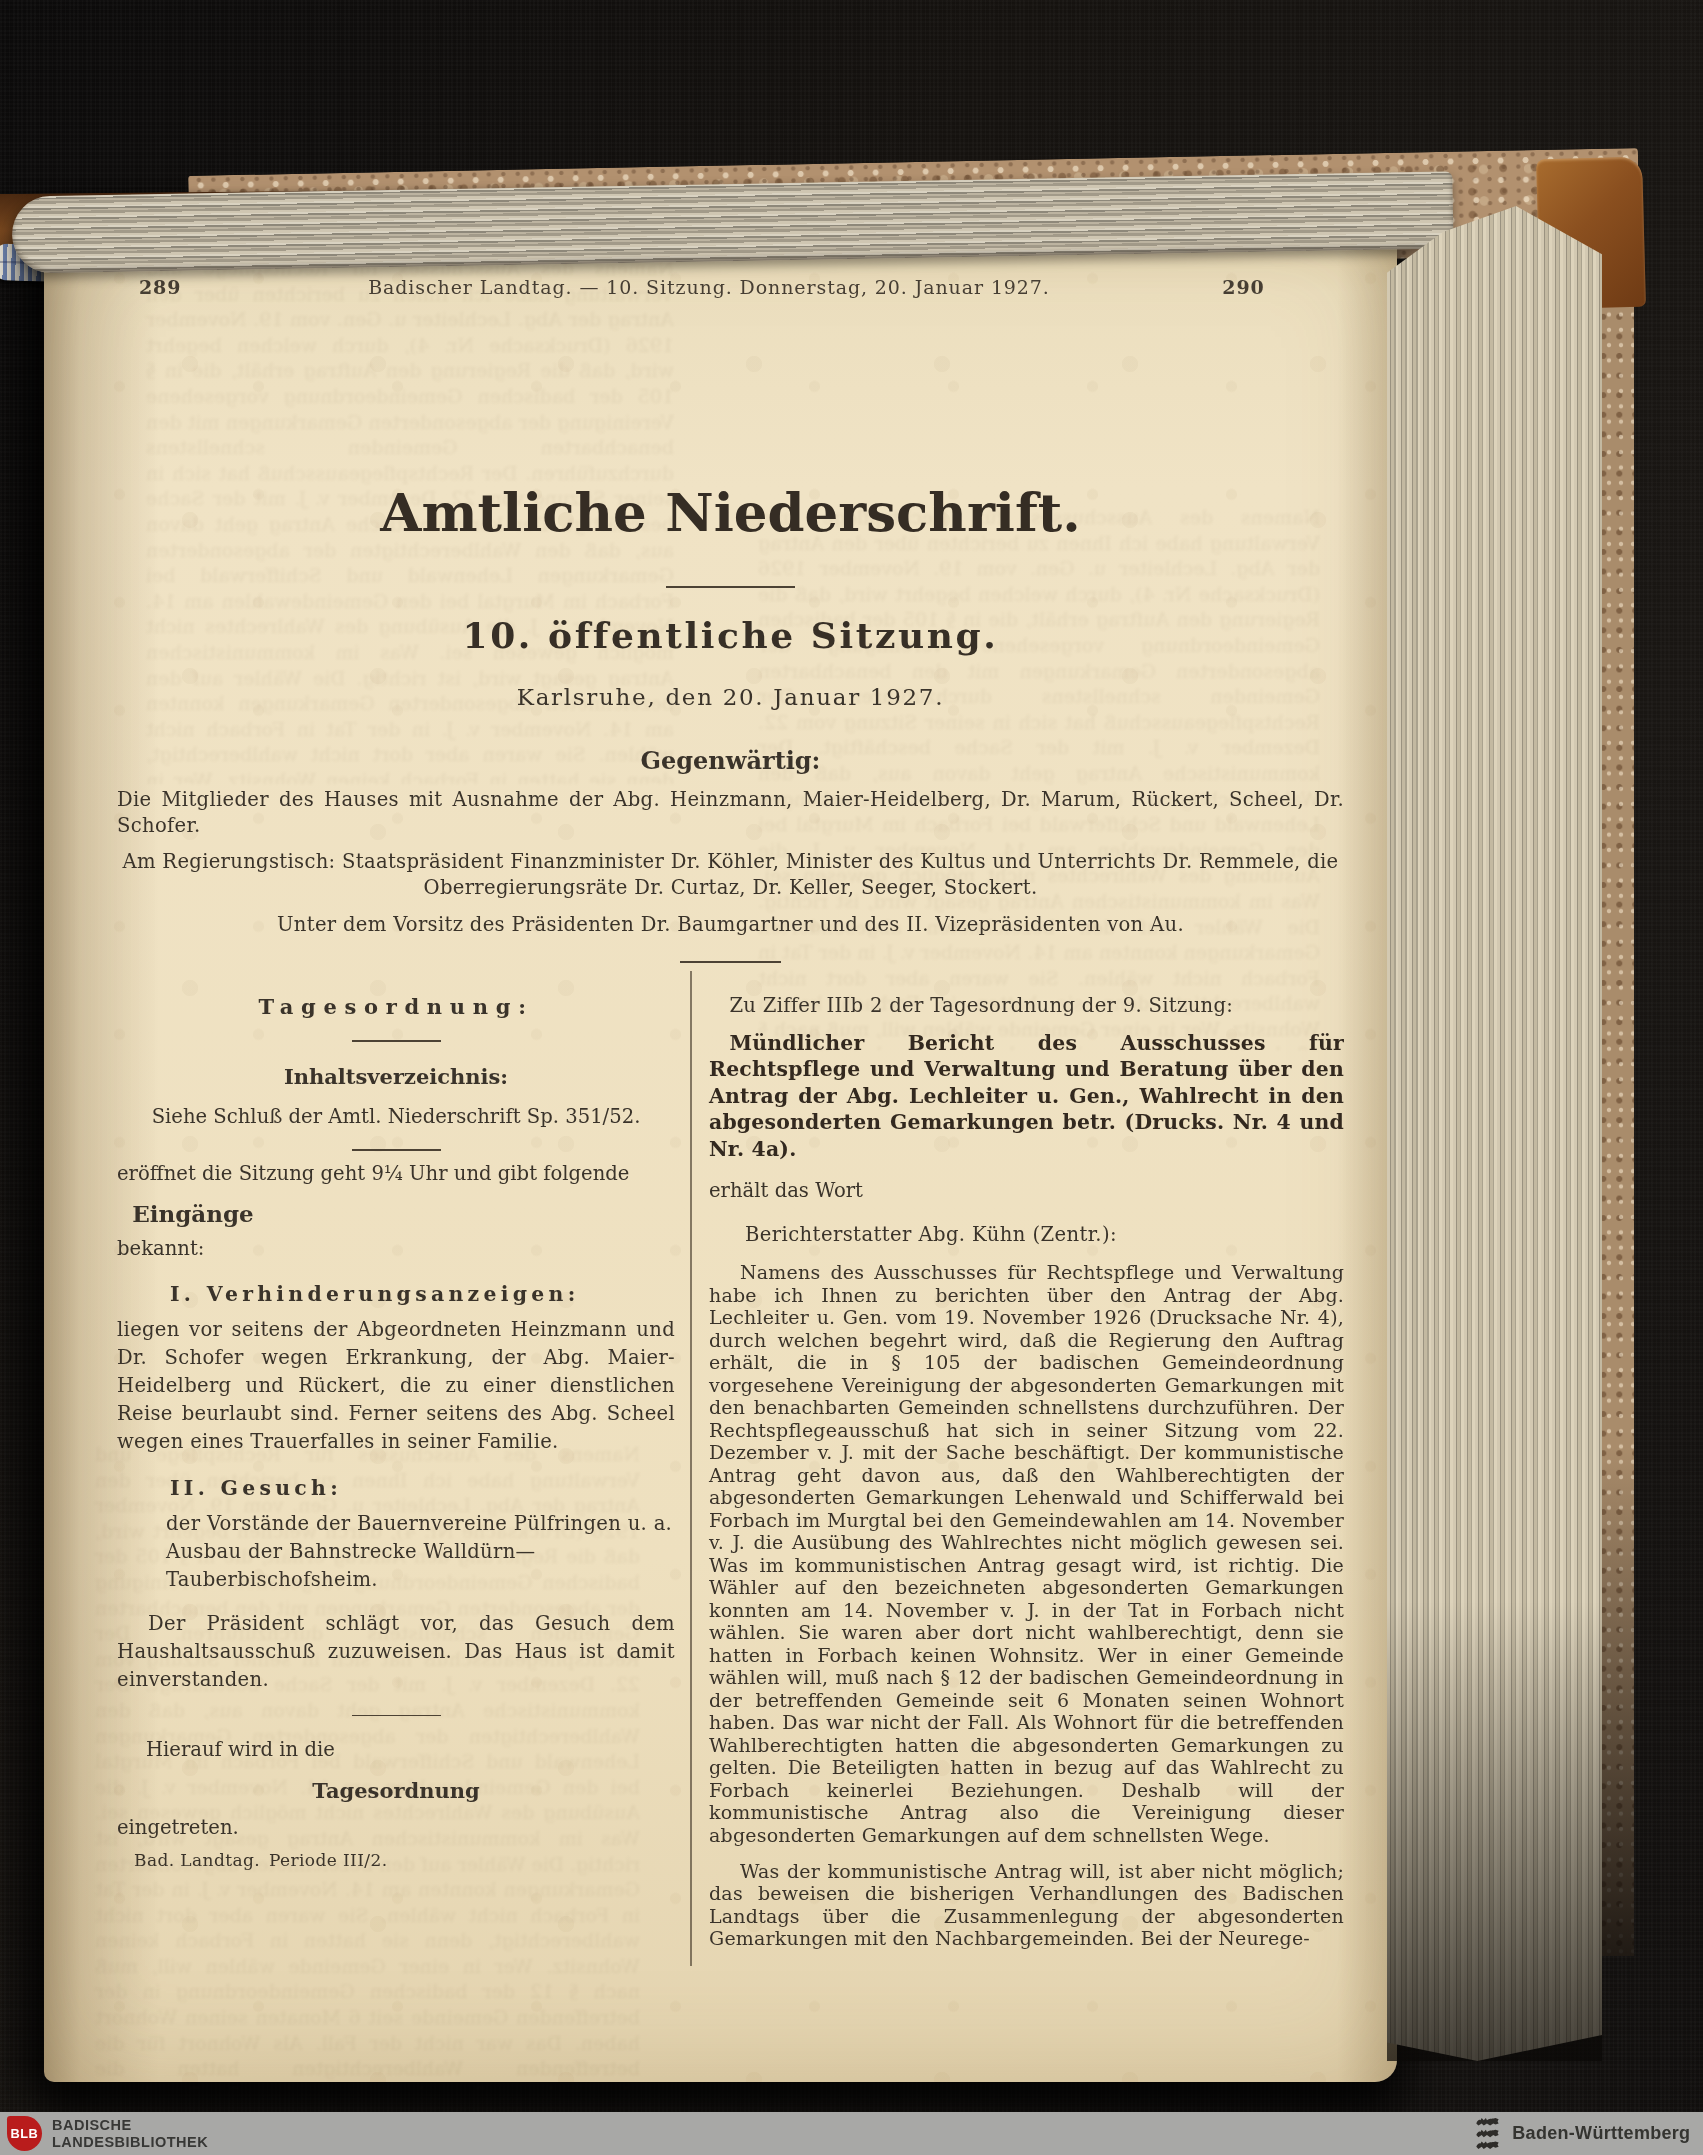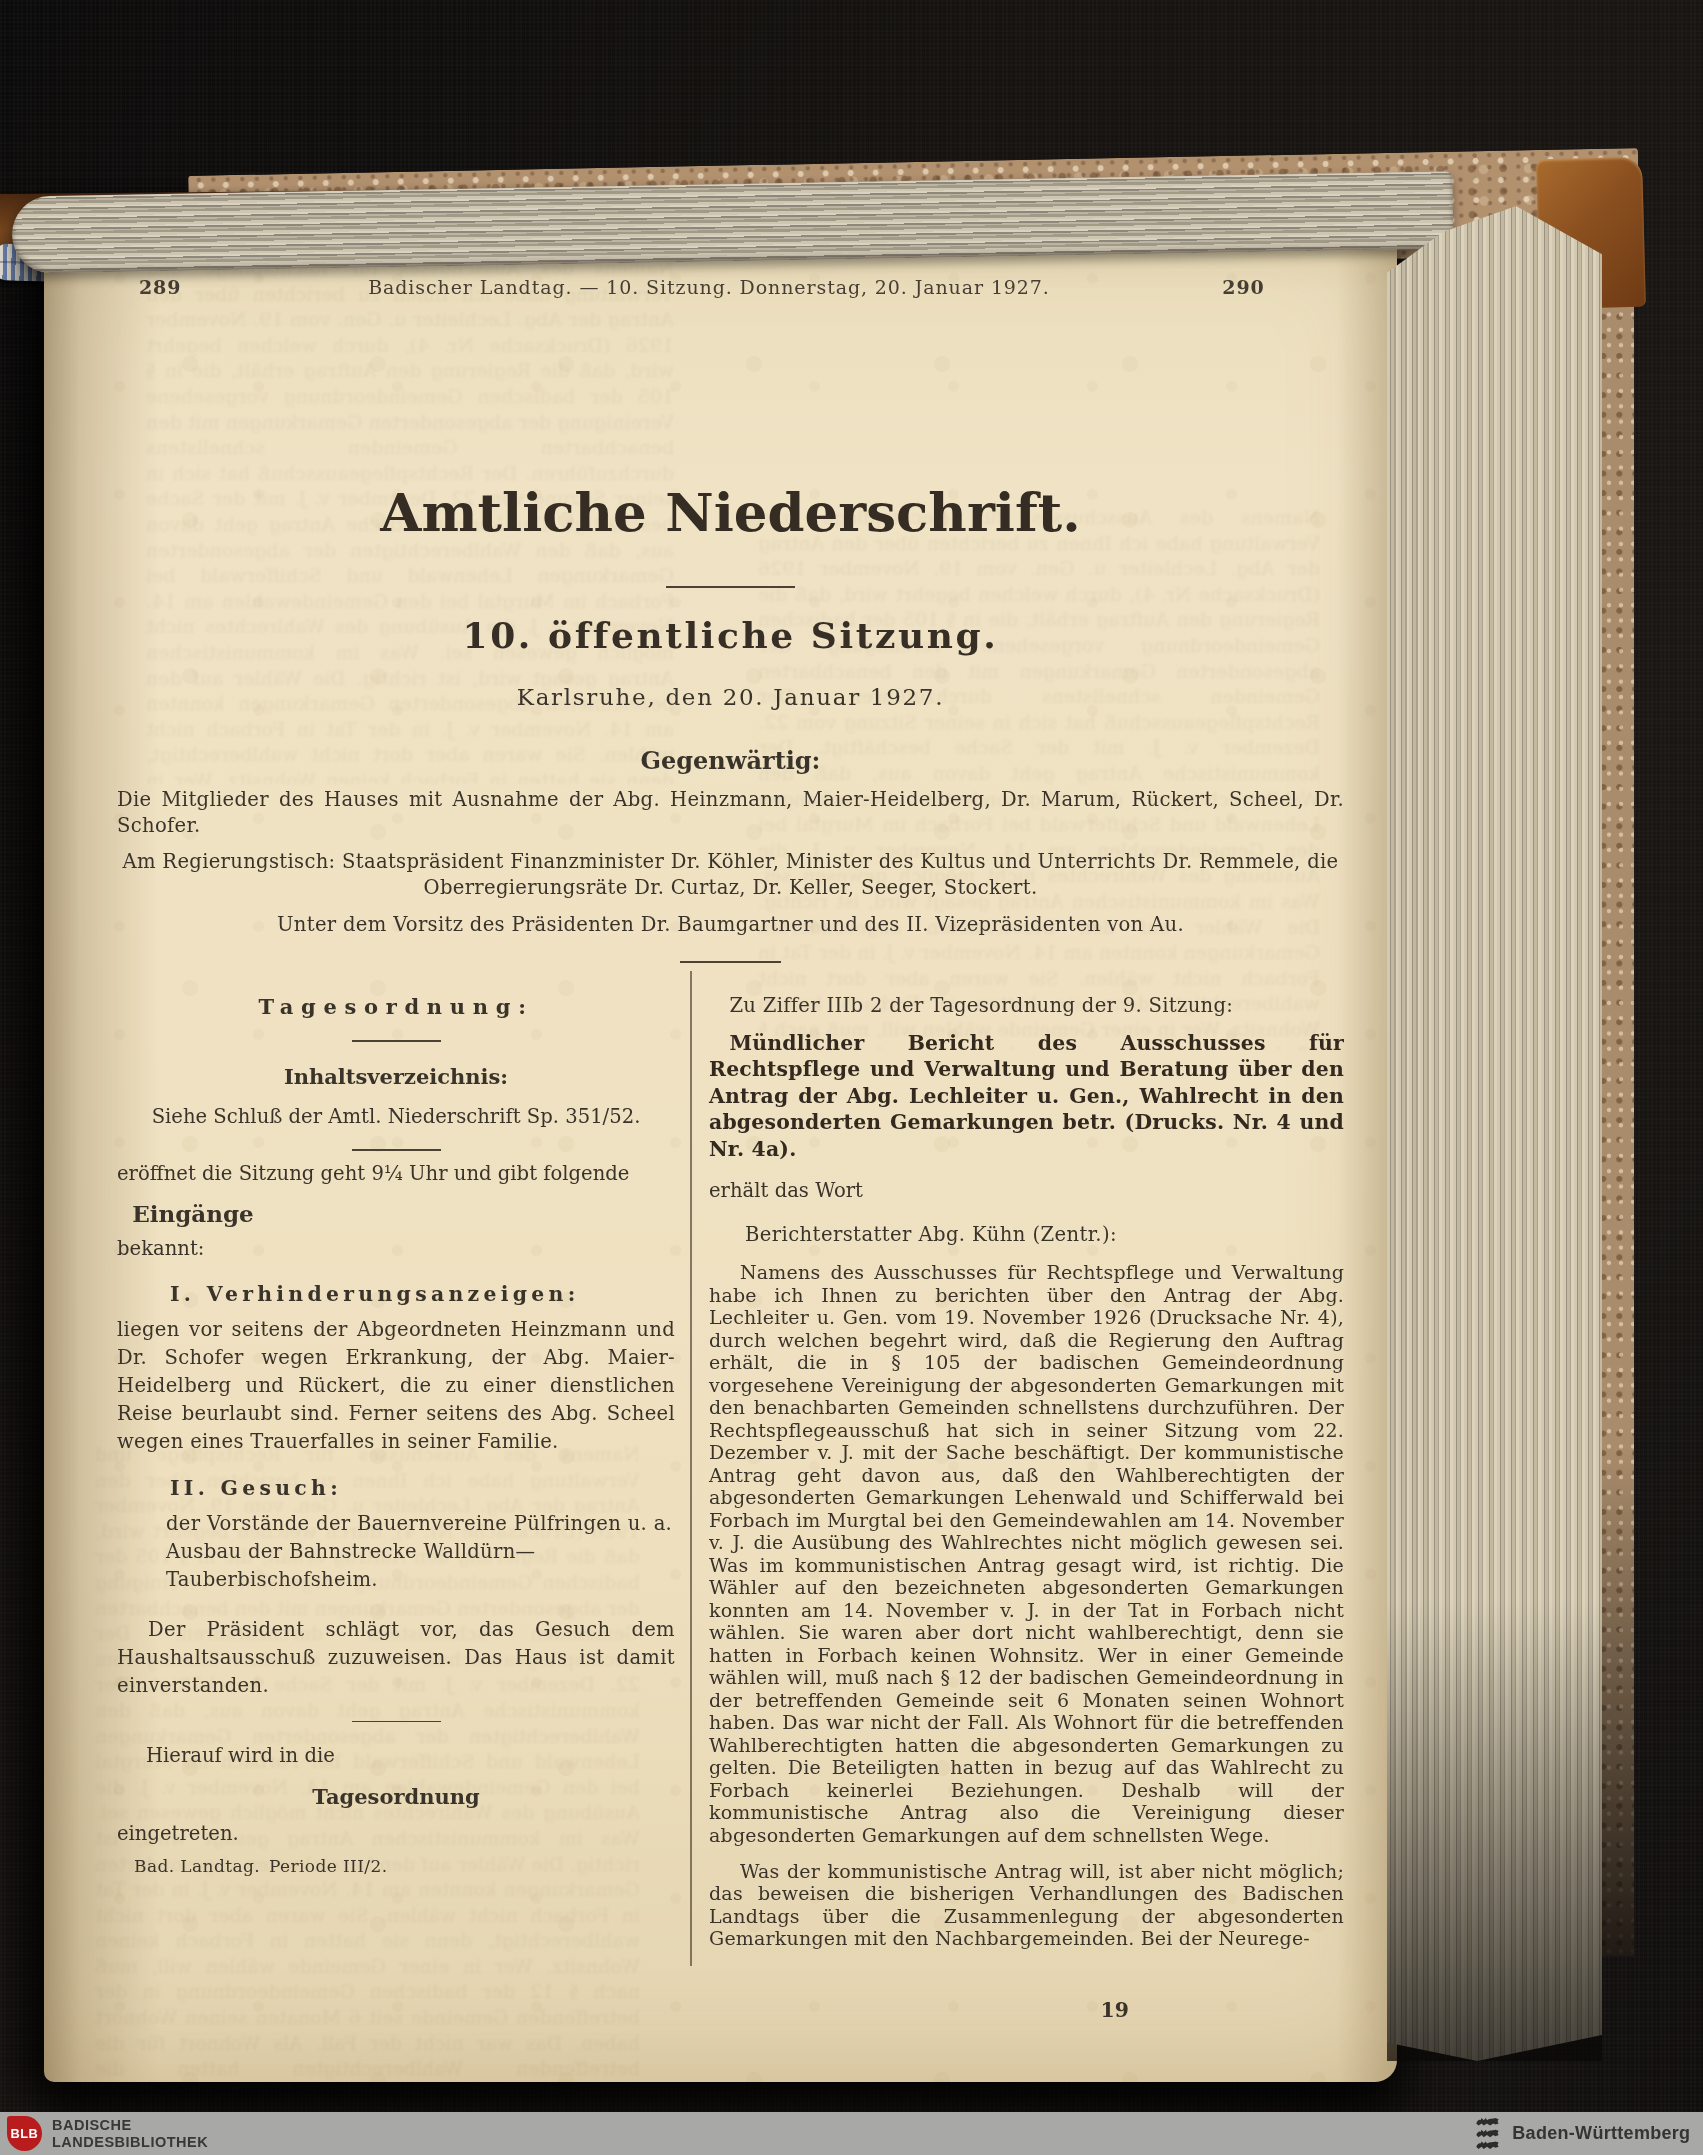--- a/index.html
+++ b/index.html
@@ -131,21 +131,21 @@
   .toc-heading { margin-top:22px; text-align:center; font-size:21px; line-height:25.6px; font-weight:700; }
   .toc-line { margin-top:15.3px; text-align:center; font-size:19.6px; line-height:24px; }
   .president-line { margin-top:22px; font-size:21px; line-height:29px; padding-left:55px; }
   .president-line .name { font-weight:700; letter-spacing:5.1px; }
   .opening-line { margin-top:10.2px; font-size:19.6px; line-height:25.6px; }
   .eingaenge { margin-top:13.6px; font-size:23px; line-height:27px; font-weight:700; padding-left:15.3px; }
   .bekannt { margin-top:10.2px; font-size:19.6px; line-height:24px; }
   .sec-heading { margin-top:20.4px; font-size:20.4px; line-height:25.6px; font-weight:700; letter-spacing:4.3px; padding-left:53px; }
   .sec-text { margin-top:8.5px; font-size:19.6px; line-height:28px; text-align:justify; letter-spacing:0.3px; }
   .sec-text.indented { padding-left:49px; text-align:left; }
-  .resolution { margin-top:22px; font-size:19.6px; line-height:28px; text-align:justify; text-indent:31px; letter-spacing:0.3px; }
+  .resolution { margin-top:16px; font-size:19.6px; line-height:28px; text-align:justify; text-indent:31px; letter-spacing:0.3px; }
   .trans-intro { margin-top:20.4px; font-size:19.6px; line-height:25.6px; padding-left:29px; }
   .trans-heading { margin-top:15.3px; text-align:center; font-size:21px; line-height:25.6px; font-weight:700; }
   .trans-outro { margin-top:13px; font-size:19.6px; line-height:24px; }
   .imprint { margin-top:10.2px; font-size:17px; line-height:20.4px; padding-left:17px; letter-spacing:0.4px; }
 
   .agenda-ref { font-size:19.6px; line-height:24px; text-indent:20.4px; letter-spacing:0.3px; }
   .motion-title { margin-top:12px; font-size:20.4px; line-height:26.4px; font-weight:700; text-align:justify; text-indent:20.4px; letter-spacing:0.2px; color:#33291f; }
   .word-granted { margin-top:17px; font-size:19.6px; line-height:24px; }
   .speaker-line { margin-top:20.4px; font-size:19.6px; line-height:24px; padding-left:36px; letter-spacing:0.4px; }
   .body-para { margin-top:13.6px; font-size:19px; line-height:22.5px; text-align:justify; text-indent:31px; letter-spacing:0.2px; }
@@ -233,21 +233,20 @@
 
         <div class="col-gap"></div>
 
         <div class="col-right">
           <div class="agenda-ref">Zu Ziffer IIIb 2 der Tagesordnung der 9. Sitzung:</div>
           <div class="motion-title">Mündlicher Bericht des Ausschusses für Rechtspflege und Verwaltung und Beratung über den Antrag der Abg. Lechleiter u. Gen., Wahlrecht in den abgesonderten Gemarkungen betr. (Drucks. Nr. 4 und Nr. 4a).</div>
           <div class="word-granted">erhält das Wort</div>
           <div class="speaker-line">Berichterstatter Abg. Kühn (Zentr.):</div>
           <div class="body-para">Namens des Ausschusses für Rechtspflege und Verwaltung habe ich Ihnen zu berichten über den Antrag der Abg. Lechleiter u. Gen. vom 19. November 1926 (Drucksache Nr. 4), durch welchen begehrt wird, daß die Regierung den Auftrag erhält, die in § 105 der badischen Gemeindeordnung vorgesehene Vereinigung der abgesonderten Gemarkungen mit den benachbarten Gemeinden schnellstens durchzuführen. Der Rechtspflegeausschuß hat sich in seiner Sitzung vom 22. Dezember v. J. mit der Sache beschäftigt. Der kommunistische Antrag geht davon aus, daß den Wahlberechtigten der abgesonderten Gemarkungen Lehenwald und Schifferwald bei Forbach im Murgtal bei den Gemeindewahlen am 14. November v. J. die Ausübung des Wahlrechtes nicht möglich gewesen sei. Was im kommunistischen Antrag gesagt wird, ist richtig. Die Wähler auf den bezeichneten abgesonderten Gemarkungen konnten am 14. November v. J. in der Tat in Forbach nicht wählen. Sie waren aber dort nicht wahlberechtigt, denn sie hatten in Forbach keinen Wohnsitz. Wer in einer Gemeinde wählen will, muß nach § 12 der badischen Gemeindeordnung in der betreffenden Gemeinde seit 6 Monaten seinen Wohnort haben. Das war nicht der Fall. Als Wohnort für die betreffenden Wahlberechtigten hatten die abgesonderten Gemarkungen zu gelten. Die Beteiligten hatten in bezug auf das Wahlrecht zu Forbach keinerlei Beziehungen. Deshalb will der kommunistische Antrag also die Vereinigung dieser abgesonderten Gemarkungen auf dem schnellsten Wege.</div>
           <div class="body-para">Was der kommunistische Antrag will, ist aber nicht möglich; das beweisen die bisherigen Verhandlungen des Badischen Landtags über die Zusammenlegung der abgesonderten Gemarkungen mit den Nachbargemeinden. Bei der Neurege-</div>
-          <div class="col-number">19</div>
         </div>
       </div>
     </div>
     <div class="col-divider"></div>
   </div>
 
   <div class="top-edge-stack"></div>
   <div class="fore-edge"></div>
   <div class="fore-edge-shade"></div>
 

